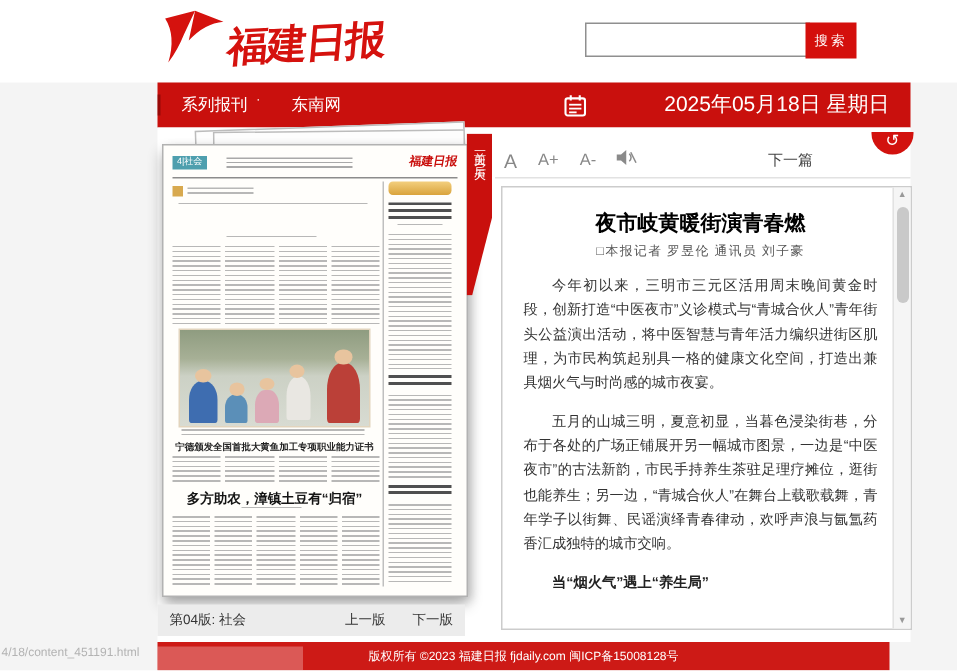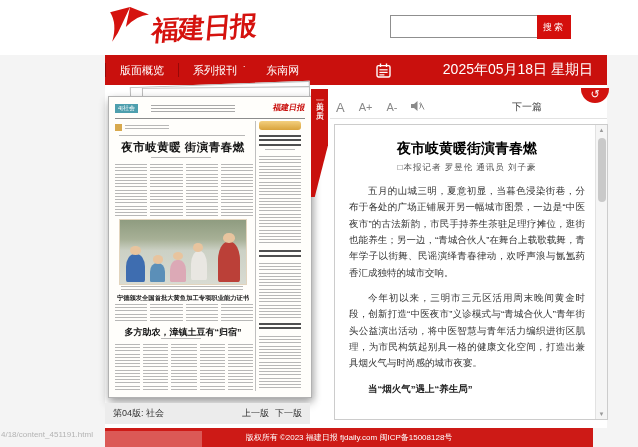--- a/index.html
+++ b/index.html
@@ -55,21 +55,21 @@
   .ph{position:absolute;border-radius:45% 45% 8% 8%;}
   .ph-head{position:absolute;border-radius:50%;background:#e8c49e;}
   .np-divider{position:absolute;left:146px;top:24px;width:1px;height:270px;background:#bfbfbf;}
   .np-goldbadge{position:absolute;left:150px;top:24px;width:42px;height:9px;border-radius:3px;
     background:linear-gradient(180deg,#f3cf7e,#d9a33c);}
 
   
   .pager-bar{position:absolute;left:105px;top:403px;width:205px;height:21px;background:#ececec;display:flex;
     align-items:center;font-size:9px;color:#333;z-index:2;}
   .pager-info{margin-left:8px;}
-  .pager-links{margin-left:auto;margin-right:8px;display:flex;gap:6px;}
+  .pager-links{margin-left:auto;margin-right:8px;display:flex;gap:18px;}
   .pager-links span{cursor:pointer;}
 
   
   .ribbon{position:absolute;left:311px;top:89px;width:17px;height:108px;background:#c9100d;z-index:3;
     clip-path:polygon(0 0,100% 0,100% 52%,22% 100%,0 100%);display:flex;flex-direction:column;align-items:center;
     padding-top:6px;box-sizing:border-box;color:#fff;}
   .ribbon span{writing-mode:vertical-rl;font-size:8px;letter-spacing:1px;cursor:pointer;line-height:11px;}
   .ribbon span + span{margin-top:6px;}
 
   
@@ -114,21 +114,20 @@
         </svg>
       </span>
       <span class="brand-text">福建日报</span>
     </div>
     <input class="search-input" type="text" style="">
     <button class="search-btn">搜索</button>
   </div>
 
   <div class="navbar">
     <span class="nav-sep"></span>
-    <span class="nav-item">版面概览</span>
     <span class="nav-sep"></span>
     <span class="nav-item">系列报刊</span>
     <span class="nav-dot">˙</span>
     <span class="nav-item">东南网</span>
     <span class="nav-cal">
       <svg width="15" height="15" viewBox="0 0 15 15">
         <rect x="1" y="2.6" width="13" height="11.4" rx="1.5" fill="none" stroke="#ffffff" stroke-width="1.4"></rect>
         <line x1="4.5" y1="0.5" x2="4.5" y2="4" stroke="#ffffff" stroke-width="1.4"></line>
         <line x1="10.5" y1="0.5" x2="10.5" y2="4" stroke="#ffffff" stroke-width="1.4"></line>
         <rect x="3.4" y="6.2" width="8.2" height="1.2" fill="#ffffff"></rect>
@@ -147,21 +146,20 @@
   <div class="np-card">
     <span class="np-tag">4|社会</span>
     <div class="np-headlines-lines abs" style="left:42px;top:8px;width:84px;height:8px;"></div>
     <span class="np-masthead">福建日报</span>
     <div class="np-rule"></div>
 
     <div class="abs" style="left:6px;top:27px;width:7px;height:7px;background:#d8a94e;"></div>
     <div class="nplines abs" style="left:16px;top:28px;width:44px;height:5px;"></div>
     <div class="nplines abs" style="left:10px;top:38px;width:126px;height:3px;"></div>
 
-    <div class="np-h1">夜市岐黄暖 街演青春燃</div>
     <div class="nplines abs" style="left:42px;top:60px;width:60px;height:3px;"></div>
 
     <div class="cols" style="left:6px;top:67px;width:138px;height:52px;">
       <div class="nplines"></div>
         <div class="nplines"></div>
         <div class="nplines"></div>
         <div class="nplines"></div>
     </div>
 
     <div class="np-photo">
@@ -233,22 +231,22 @@
     </span>
   </div>
   <span class="tb-next">下一篇</span>
   <div class="tb-divider"></div>
   <div class="back-btn">↺</div>
 
   <div class="art-box">
     <div class="art-content">
       <div class="art-title">夜市岐黄暖街演青春燃</div>
       <div class="art-byline">□本报记者 罗昱伦 通讯员 刘子豪</div>
+      <p class="art-p">今年初以来，三明市三元区活用周末晚间黄金时段，创新打造“中医夜市”义诊模式与“青城合伙人”青年街头公益演出活动，将中医智慧与青年活力编织进街区肌理，为市民构筑起别具一格的健康文化空间，打造出兼具烟火气与时尚感的城市夜宴。</p>
       <p class="art-p">五月的山城三明，夏意初显，当暮色浸染街巷，分布于各处的广场正铺展开另一幅城市图景，一边是“中医夜市”的古法新韵，市民手持养生茶驻足理疗摊位，逛街也能养生；另一边，“青城合伙人”在舞台上载歌载舞，青年学子以街舞、民谣演绎青春律动，欢呼声浪与氤氲药香汇成独特的城市交响。</p>
-      <p class="art-p">今年初以来，三明市三元区活用周末晚间黄金时段，创新打造“中医夜市”义诊模式与“青城合伙人”青年街头公益演出活动，将中医智慧与青年活力编织进街区肌理，为市民构筑起别具一格的健康文化空间，打造出兼具烟火气与时尚感的城市夜宴。</p>
       <p class="art-p art-sub">当“烟火气”遇上“养生局”</p>
 
     </div>
     <div class="sb-track">
       <span class="sb-arrow" style="top:2px;">▲</span>
       <div class="sb-thumb"></div>
       <span class="sb-arrow" style="bottom:2px;">▼</span>
     </div>
   </div>
 

